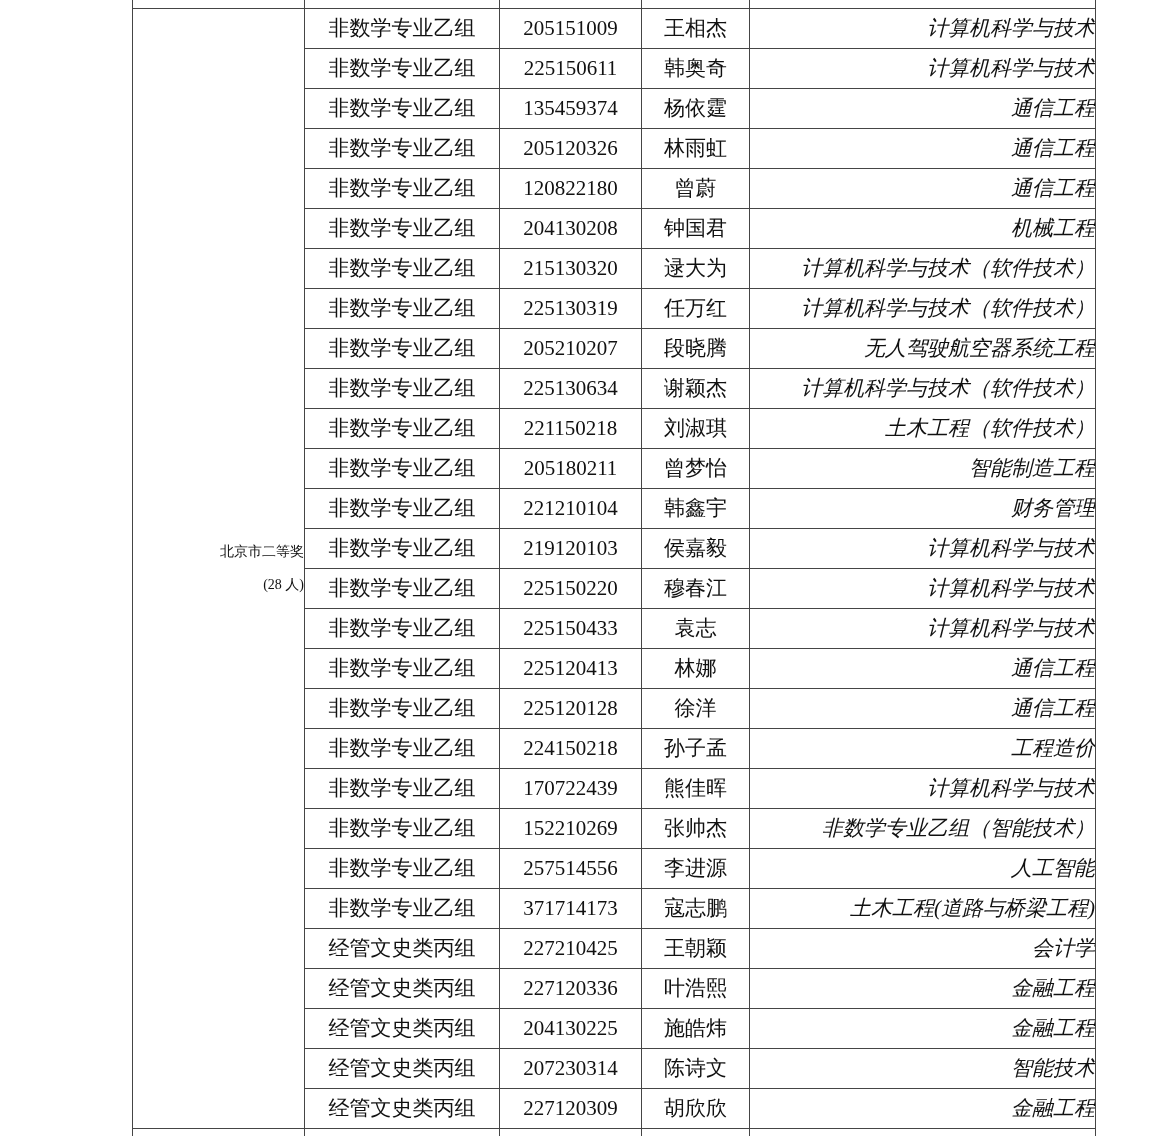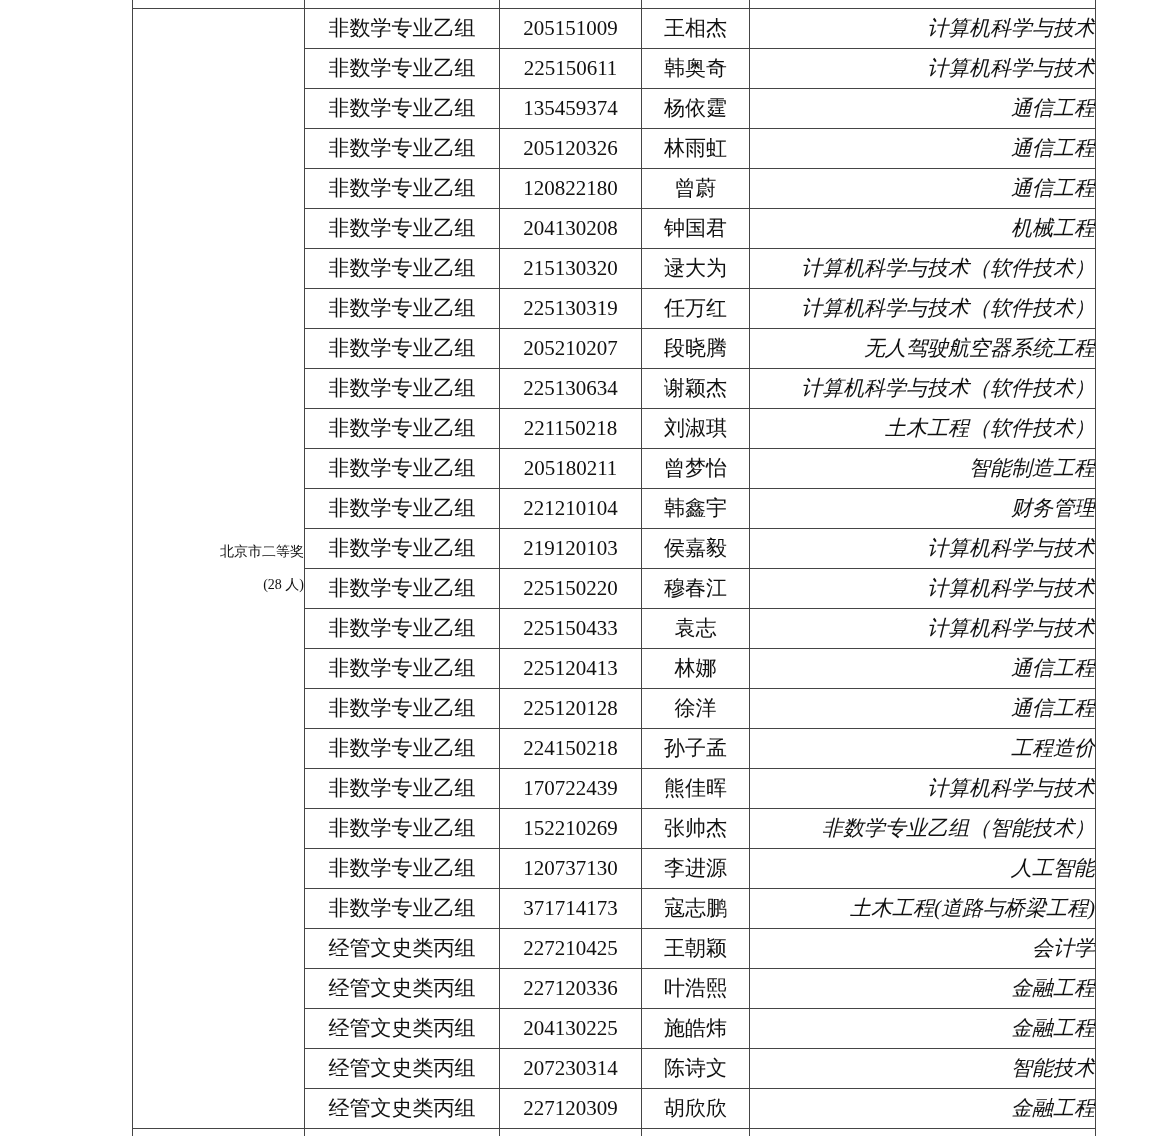--- a/index.html
+++ b/index.html
@@ -207,21 +207,21 @@
     <td class="cell-major">计算机科学与技术</td>
   </tr>
         <tr class="data-row">
     <td class="cell-group">非数学专业乙组</td>
     <td class="cell-id">152210269</td>
     <td class="cell-name">张帅杰</td>
     <td class="cell-major">非数学专业乙组（智能技术）</td>
   </tr>
         <tr class="data-row">
     <td class="cell-group">非数学专业乙组</td>
-    <td class="cell-id">120737130</td>
+    <td class="cell-id">257514556</td>
     <td class="cell-name">李进源</td>
     <td class="cell-major">人工智能</td>
   </tr>
         <tr class="data-row">
     <td class="cell-group">非数学专业乙组</td>
     <td class="cell-id">371714173</td>
     <td class="cell-name">寇志鹏</td>
     <td class="cell-major">土木工程(道路与桥梁工程)</td>
   </tr>
         <tr class="data-row">

